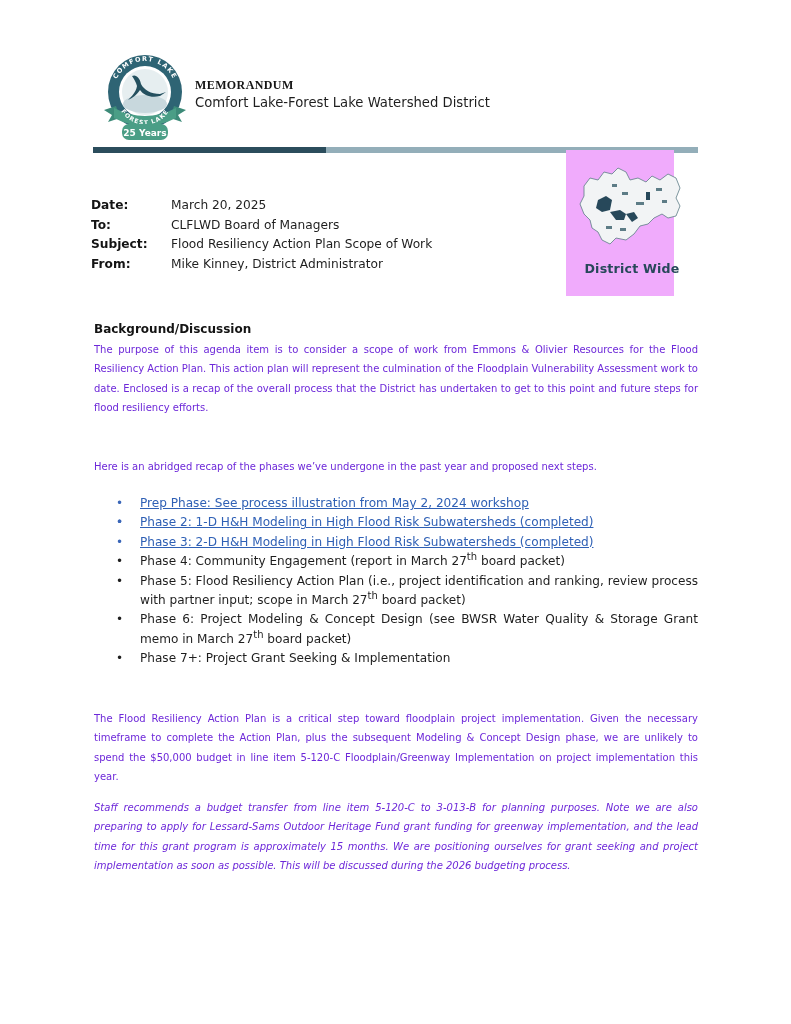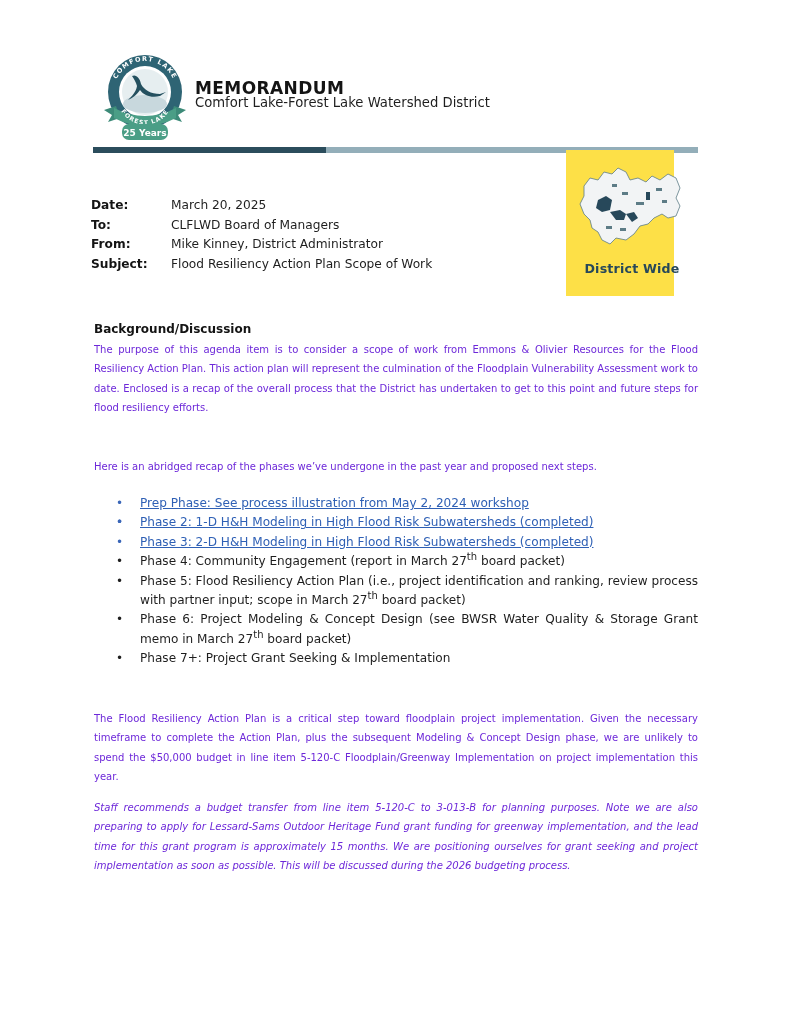--- a/index.html
+++ b/index.html
@@ -2,30 +2,30 @@
 <html><head>
 <meta charset="utf-8">
 <style>
   html, body { margin: 0; padding: 0; background: #ffffff; }
   body { width: 791px; height: 1024px; position: relative; overflow: hidden;
          font-family: "DejaVu Sans", sans-serif; color: #1c1c1c; }
   .page { position: absolute; left: 0; top: 0; width: 791px; height: 1024px; }
 
   
   .logo { position: absolute; left: 96px; top: 52px; width: 98px; height: 90px; }
-  .memo-title { position: absolute; left: 195px; top: 78px; font-size: 17px; font-weight: bold;
-                letter-spacing: 0.4px; color: #141414; }
+  .memo-title { position: absolute; left: 195px; top: 78px; font-size: 12px; font-weight: bold;
+                letter-spacing: 0.4px; color: #141414; font-family: Liberation Serif, serif; }
   .memo-org { position: absolute; left: 195px; top: 95px; font-size: 13.2px; color: #1e1e1e; }
 
   
   .bar-dark { position: absolute; left: 93px; top: 147px; width: 233px; height: 6px; background: #2b4d5c; }
   .bar-light { position: absolute; left: 326px; top: 147px; width: 372px; height: 6px; background: #93aeb9; }
 
   
-  .district-box { position: absolute; left: 566px; top: 150px; width: 108px; height: 146px; background: #fde047; }
+  .district-box { position: absolute; left: 566px; top: 150px; width: 108px; height: 146px; background: #f0abfc; }
   .district-map { position: absolute; left: 10px; top: 14px; width: 112px; height: 86px; }
   .district-label { position: absolute; left: 0; top: 111px; width: 132px; text-align: center;
                     font-size: 12.6px; font-weight: bold; color: #27485a; letter-spacing: 0.2px; }
 
   
   .meta { position: absolute; left: 91px; top: 198px; }
   .meta-row { display: flex; height: 19.5px; align-items: baseline; }
   .meta-label { width: 80px; font-size: 12.2px; font-weight: bold; color: #141414; }
   .meta-value { font-size: 12.2px; color: #1e1e1e; }
 
@@ -102,26 +102,26 @@
   <div class="meta">
     <div class="meta-row">
       <span class="meta-label">Date:</span>
       <span class="meta-value">March 20, 2025</span>
     </div>
     <div class="meta-row">
       <span class="meta-label">To:</span>
       <span class="meta-value">CLFLWD Board of Managers</span>
     </div>
     <div class="meta-row">
+      <span class="meta-label">Subject:</span>
+      <span class="meta-value">Flood Resiliency Action Plan Scope of Work</span>
+    </div>
+    <div class="meta-row">
       <span class="meta-label">From:</span>
       <span class="meta-value">Mike Kinney, District Administrator</span>
-    </div>
-    <div class="meta-row">
-      <span class="meta-label">Subject:</span>
-      <span class="meta-value">Flood Resiliency Action Plan Scope of Work</span>
     </div>
   </div>
 
   <div class="heading">Background/Discussion</div>
   <div class="body-text p1">The purpose of this agenda item is to consider a scope of work from Emmons &amp; Olivier Resources for the Flood Resiliency Action Plan. This action plan will represent the culmination of the Floodplain Vulnerability Assessment work to date. Enclosed is a recap of the overall process that the District has undertaken to get to this point and future steps for flood resiliency efforts.</div>
   <div class="body-text p2">Here is an abridged recap of the phases we’ve undergone in the past year and proposed next steps.</div>
 
   <ul class="phases">
     <li class="link">
       <span class="bullet">•</span>

